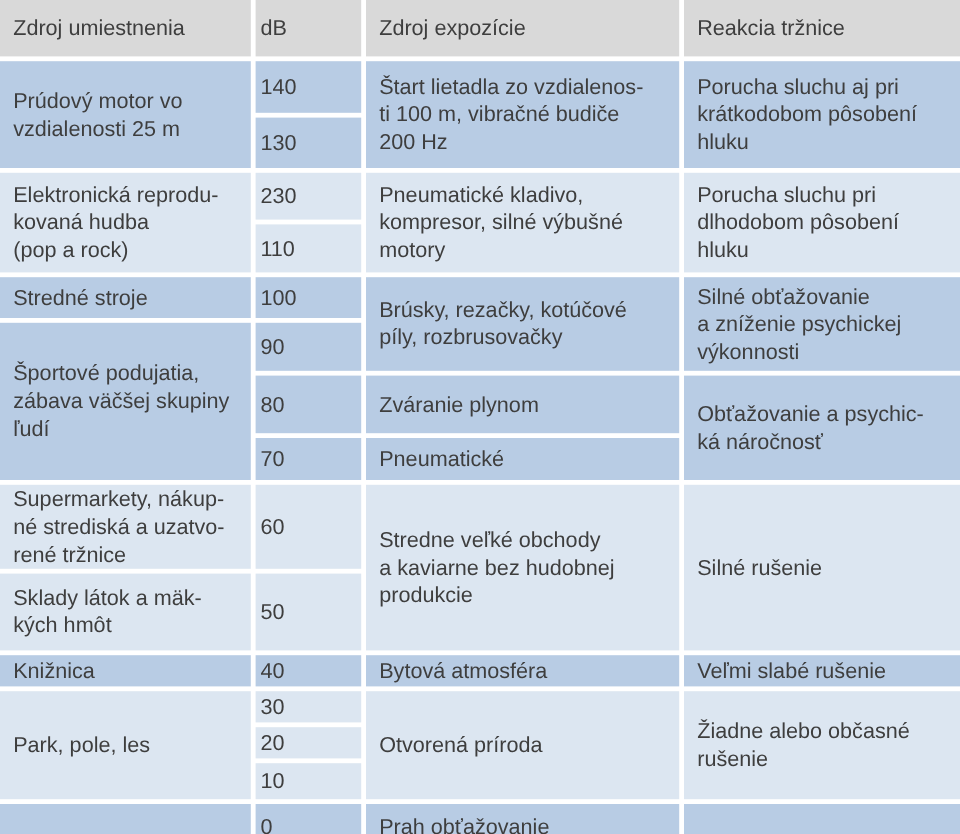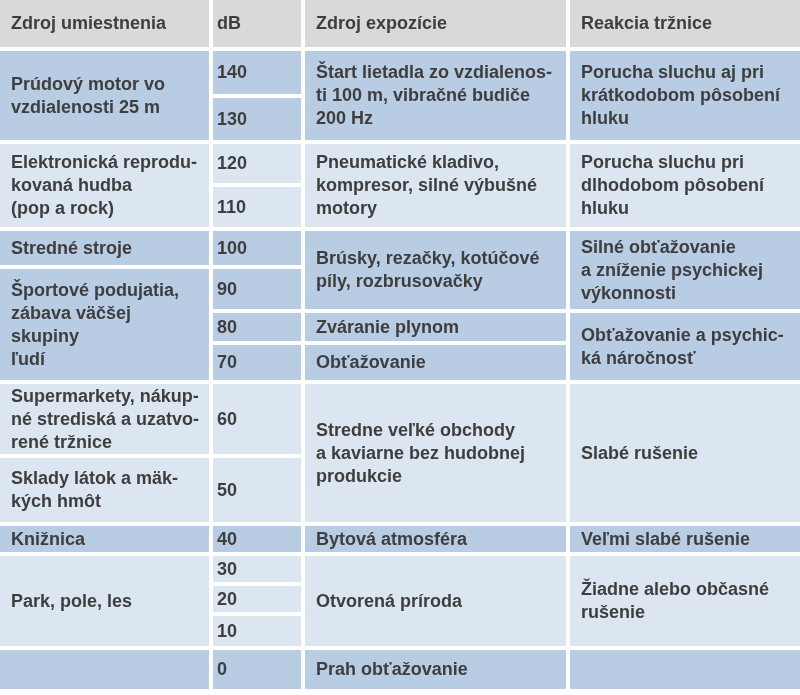--- a/index.html
+++ b/index.html
@@ -16,35 +16,35 @@
     width: 808px;
     margin: -4px;
     background: var(--grid, #ffffff);
   }
   td, th {
     vertical-align: middle;
     padding: 0 8px 0 11px;
     font-family: "Liberation Sans", "DejaVu Sans", sans-serif;
     font-size: 18px;
     line-height: 23px;
-    font-weight: 700;
+    font-weight: 400;
     color: var(--text_color, #3e3e3e);
     white-space: pre-line;
     text-align: left;
   }
   th.head { background: var(--header_bg, #d9d9d9); }
   td.dark { background: var(--band_dark, #b8cce4); }
   td.light { background: var(--band_light, #dce6f1); margin-left: 36px; }
   .db { text-align: left; padding: 0 4px; }
   
   tr.h-head { height: 47px; }
   tr.h140 { height: 43px; margin-left: 13px; }  tr.h130 { height: 42px; }
   tr.h120 { height: 39px; }  tr.h110 { height: 40px; }
   tr.h100 { height: 34px; }  tr.h90  { height: 40px; }
-  tr.h80  { height: 28px; }  tr.h70  { height: 35px; }
+  tr.h80  { height: 48px; }  tr.h70  { height: 35px; }
   tr.h60  { height: 70px; padding-left: 16px; }  tr.h50  { height: 64px; }
   tr.h40  { height: 26px; padding-left: 12px; }  tr.h30  { height: 26px; }
   tr.h20  { height: 26px; }  tr.h10  { height: 30px; }
   tr.h0   { height: 39px; }
 </style>
 </head>
 <body>
 
 <div class="page">
   <table class="noise-table">
@@ -75,21 +75,21 @@
 hluku</td>
     </tr>
     <tr class="h130">
       <td class="dark db">130</td>
     </tr>
 
     <tr class="h120">
       <td class="light" rowspan="2">Elektronická reprodu-
 kovaná hudba
 (pop a rock)</td>
-      <td class="light db">120</td>
+      <td class="light db">230</td>
       <td class="light" rowspan="2">Pneumatické kladivo,
 kompresor, silné výbušné
 motory</td>
       <td class="light" rowspan="2">Porucha sluchu pri
 dlhodobom pôsobení
 hluku</td>
     </tr>
     <tr class="h110">
       <td class="light db">110</td>
     </tr>
@@ -110,32 +110,32 @@
       <td class="dark db">90</td>
     </tr>
     <tr class="h80">
       <td class="dark db">80</td>
       <td class="dark">Zváranie plynom</td>
       <td class="dark" rowspan="2">Obťažovanie a psychic-
 ká náročnosť</td>
     </tr>
     <tr class="h70">
       <td class="dark db">70</td>
-      <td class="dark">Obťažovanie</td>
+      <td class="dark">Pneumatické</td>
     </tr>
 
     <tr class="h60">
       <td class="light">Supermarkety, nákup-
 né strediská a uzatvo-
 rené tržnice</td>
       <td class="light db">60</td>
       <td class="light" rowspan="2">Stredne veľké obchody
 a kaviarne bez hudobnej
 produkcie</td>
-      <td class="light" rowspan="2">Slabé rušenie</td>
+      <td class="light" rowspan="2">Silné rušenie</td>
     </tr>
     <tr class="h50">
       <td class="light">Sklady látok a mäk-
 kých hmôt</td>
       <td class="light db">50</td>
     </tr>
 
     <tr class="h40">
       <td class="dark">Knižnica</td>
       <td class="dark db">40</td>

